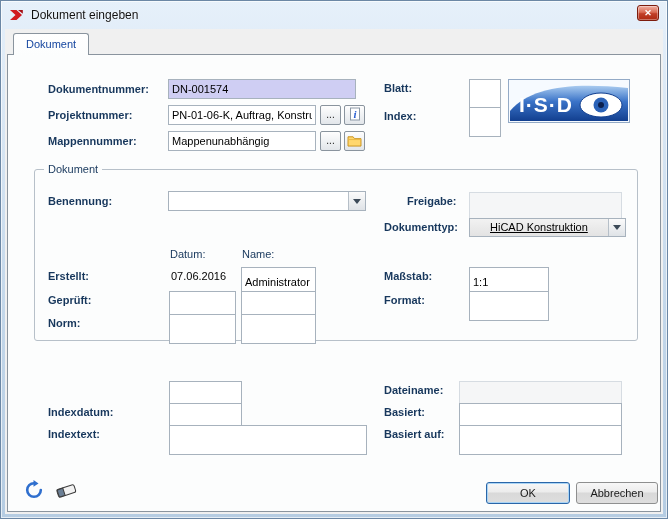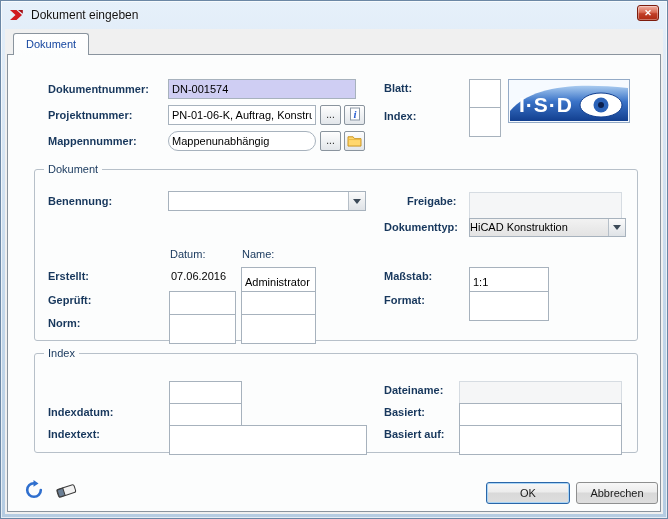--- a/index.html
+++ b/index.html
@@ -43,21 +43,21 @@
   .inp {
     position:absolute; height:20px; font-family:inherit; font-size:11px; color:#000;
     border:1px solid #a7b2bd; background:#fff; padding:1px 3px; outline:none;
   }
   .inp.small { height:30px; }
   .inp.lavender { background:#cfcef3; }
   .inp.disabled { background:#f5f6f7; border-color:#d6dce2; }
 
   .combo { position:absolute; height:20px; border:1px solid #a7b2bd; background:#fff; display:flex; cursor:pointer; }
   .combo.gray .combo-txt { background:linear-gradient(#f2f2f2,#e3e3e3); }
-  .combo-txt { flex:1; font-size:11px; padding:2px 0; overflow:hidden; white-space:nowrap; color:#000; }
+  .combo-txt { flex:1; font-size:11px; padding:2px 20px; overflow:hidden; white-space:nowrap; color:#000;text-decoration:underline; }
   .combo-btn { width:17px; border-left:1px solid #b6bfc8; background:linear-gradient(#fbfbfb,#dfe3e7); display:flex; align-items:center; justify-content:center; }
   .arr { width:0; height:0; border-left:4px solid transparent; border-right:4px solid transparent; border-top:5px solid #3c4a58; }
 
   .sqbtn {
     position:absolute; width:21px; height:20px; border:1px solid #8a949e; border-radius:2px;
     background:linear-gradient(#fefefe,#e2e6ea); font-size:10px; color:#222;
     display:flex; align-items:center; justify-content:center; cursor:pointer; line-height:1;
   }
 
   .group { position:absolute; border:1px solid #b7c0c9; border-radius:3px; }
@@ -136,21 +136,21 @@
             <rect x="2.5" y="1" width="9" height="12" fill="#fff" stroke="#8b98a6"></rect>
             <text x="7" y="11" font-size="11" font-weight="bold" font-style="italic" fill="#2a5fd0" text-anchor="middle" font-family="'Liberation Serif', serif">i</text>
           </svg>
         </span>
       </div>
 
       <span class="lbl" style="left:376px;top:51px;">Index:</span>
       <input class="inp small" style="left: 461px; top: 52px; width: 32px;" value="">
 
       <span class="lbl" style="left:40px;top:76px;">Mappennummer:</span>
-      <input class="inp" style="left: 160px; top: 76px; width: 148px; border-radius: 10px;" value="Mappenunabhängig">
+      <input class="inp" style="left: 160px; top: 76px; width: 148px;" value="Mappenunabhängig">
       <div class="sqbtn" style="left:312px;top:76px;">
         <span>...</span>
       </div>
       <div class="sqbtn" style="left:336px;top:76px;">
         <span>
           <svg width="15" height="13" viewBox="0 0 16 14">
             <path d="M1 3 h5.5 l1.5 2 H15 v8 H1 z" fill="#ffd76e" stroke="#c89018"></path>
             <path d="M1 6 h14" stroke="#e9b63f"></path>
           </svg>
         </span>
@@ -193,23 +193,20 @@
       <input class="inp small" style="left: 161px; top: 236px; width: 67px;" value="">
       <input class="inp small" style="left: 233px; top: 236px; width: 75px;" value="">
 
       <span class="lbl" style="left:376px;top:235px;">Format:</span>
       <input class="inp small" style="left: 461px; top: 236px; width: 80px;" value="">
 
       <span class="lbl" style="left:40px;top:258px;">Norm:</span>
       <input class="inp small" style="left: 161px; top: 259px; width: 67px;" value="">
       <input class="inp small" style="left: 233px; top: 259px; width: 75px;" value="">
 
-      <div class="group" style="left:26px;top:298px;width:604px;height:100px;">
-        <span class="group-legend">Index</span>
-      </div>
 
       <input class="inp small" style="left: 161px; top: 326px; width: 73px;" value="">
 
       <span class="lbl" style="left:376px;top:325px;">Dateiname:</span>
       <input class="inp small disabled" style="left: 451px; top: 326px; width: 163px;" value="">
 
       <span class="lbl" style="left:40px;top:347px;">Indexdatum:</span>
       <input class="inp small" style="left: 161px; top: 348px; width: 73px;" value="">
 
       <span class="lbl" style="left:376px;top:347px;">Basiert:</span>

